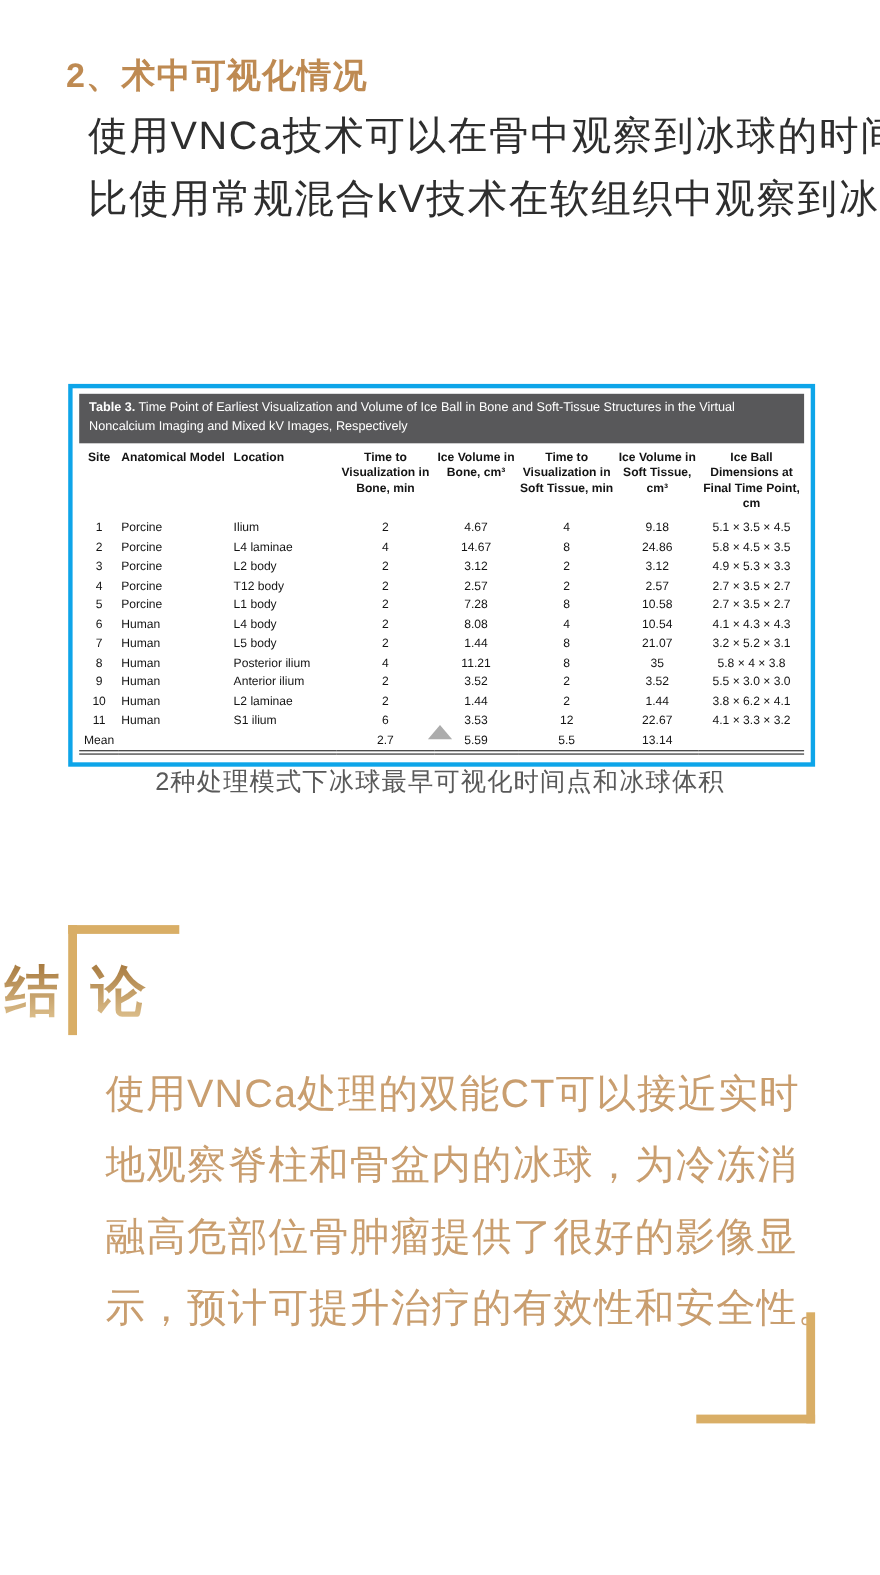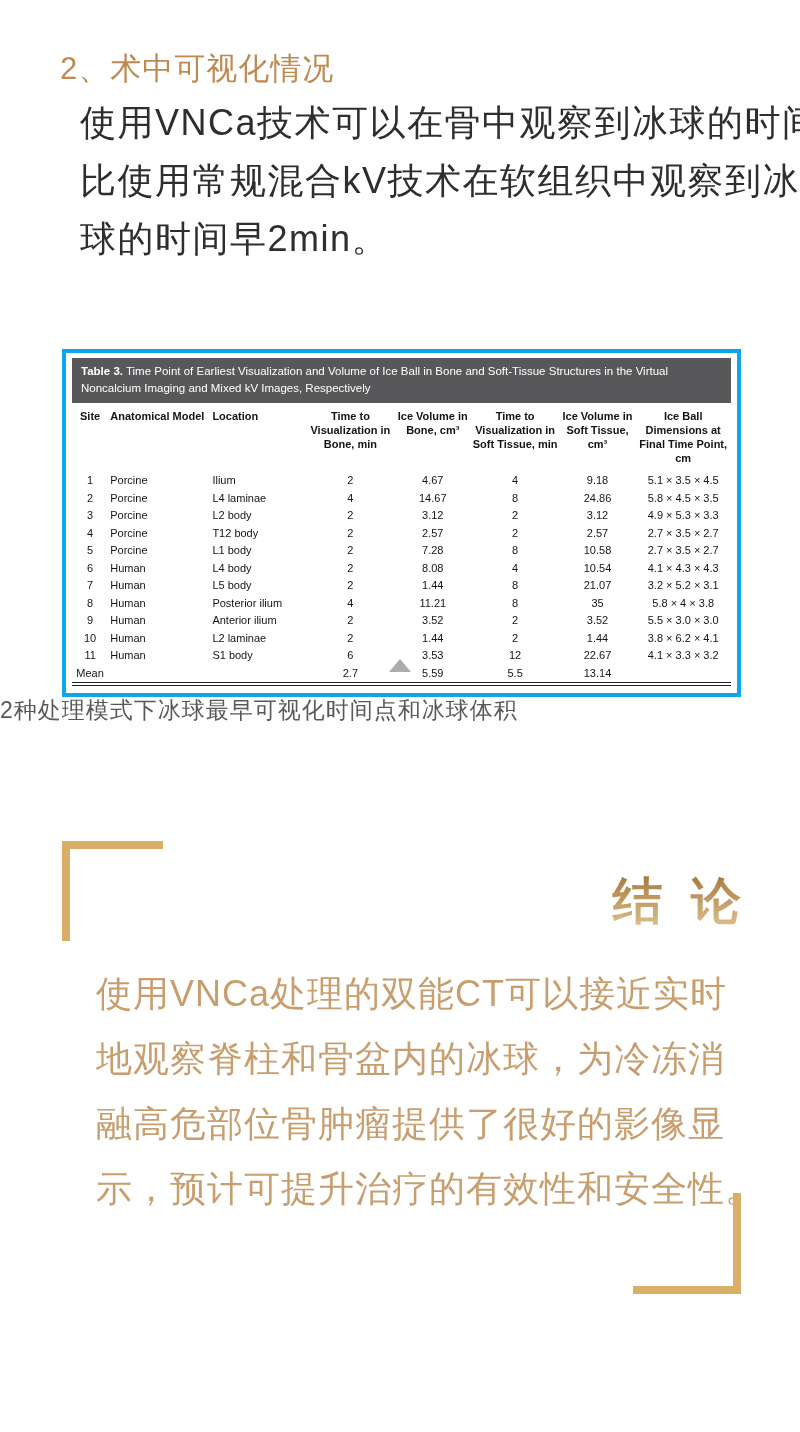--- a/index.html
+++ b/index.html
@@ -6,21 +6,21 @@
   .page{
     position:relative;
     width:800px;height:1432px;
     background:#ffffff;
     overflow:hidden;
     font-family:"Liberation Sans","DejaVu Sans",sans-serif;
   }
   
   .section-heading{
     position:absolute;left:60px;top:48px;
-    font-size:31px;font-weight:normal;letter-spacing:1px;
+    font-size:31px;font-weight:bold;letter-spacing:1px;
     color:var(--heading-tan,#BE8A52);
     margin:0;
   }
   .intro-paragraph{
     position:absolute;left:57px;top:94px;width:700px;
     font-size:36px;color:#2e2e2e;letter-spacing:1.5px;margin-left:23px;
   }
   .intro-paragraph .t-line{line-height:58px;white-space:nowrap;}
   
   .table-figure{
@@ -62,39 +62,40 @@
   
   .caption-arrow{
     position:absolute;left:389px;top:659px;
     width:0;height:0;
     border-left:11px solid transparent;
     border-right:11px solid transparent;
     border-bottom:13px solid var(--triangle-gray,#ACACAC);
   }
   .table-caption{
     position:absolute;left:0;top:695px;width:800px;
+    text-align:center;
     font-size:23px;letter-spacing:1px;
     color:var(--caption-gray,#595959);
   }
   
   .bracket-tl{
     position:absolute;left:62px;top:841px;
     width:101px;height:100px;box-sizing:border-box;
     border-left:8px solid var(--accent-gold,#D9AE66);
     border-top:8px solid var(--accent-gold,#D9AE66);
   }
   .bracket-br{
     position:absolute;left:633px;top:1193px;
     width:108px;height:101px;box-sizing:border-box;
     border-right:8px solid var(--accent-gold,#D9AE66);
     border-bottom:8px solid var(--accent-gold,#D9AE66);
   }
   .conclusion-title{
-    position:absolute;left:17px;top:868px;width:732px;
-    text-align:right;margin:0;
+    position:absolute;left:4px;top:868px;width:732px;
+    text-align:left;margin:0;
     font-family:"Liberation Serif","DejaVu Serif",serif;
     font-size:50px;font-weight:bold;letter-spacing:8px;
     color:#B8874C;
   }
   @supports (-webkit-background-clip: text){
     .conclusion-title{
       background:linear-gradient(180deg,var(--title-gradient-top,#A5773C) 8%,var(--title-gradient-bottom,#E2C694) 95%);
       -webkit-background-clip:text;
       -webkit-text-fill-color:transparent;
     }
@@ -109,21 +110,20 @@
 </head>
 <body>
 
 <div class="page">
 
   <h2 class="section-heading">2、术中可视化情况</h2>
 
   <div class="intro-paragraph">
       <div class="t-line">使用VNCa技术可以在骨中观察到冰球的时间</div>
       <div class="t-line">比使用常规混合kV技术在软组织中观察到冰</div>
-      <div class="t-line">球的时间早2min。</div>
     </div>
 
   <figure class="table-figure" style="margin:0">
     <div class="table-banner">
       <b>Table 3.</b>
       <span>Time Point of Earliest Visualization and Volume of Ice Ball in Bone and Soft-Tissue Structures in the Virtual Noncalcium Imaging and Mixed kV Images, Respectively</span>
     </div>
     <table class="data-table" data-table="table_figure">
       <thead>
           <tr>
@@ -234,21 +234,21 @@
             <td>L2 laminae</td>
             <td>2</td>
             <td>1.44</td>
             <td>2</td>
             <td>1.44</td>
             <td>3.8 × 6.2 × 4.1</td>
           </tr>
           <tr>
             <td>11</td>
             <td>Human</td>
-            <td>S1 body</td>
+            <td>S1 ilium</td>
             <td>6</td>
             <td>3.53</td>
             <td>12</td>
             <td>22.67</td>
             <td>4.1 × 3.3 × 3.2</td>
           </tr>
           <tr>
             <td>Mean</td>
             <td></td>
             <td></td>

